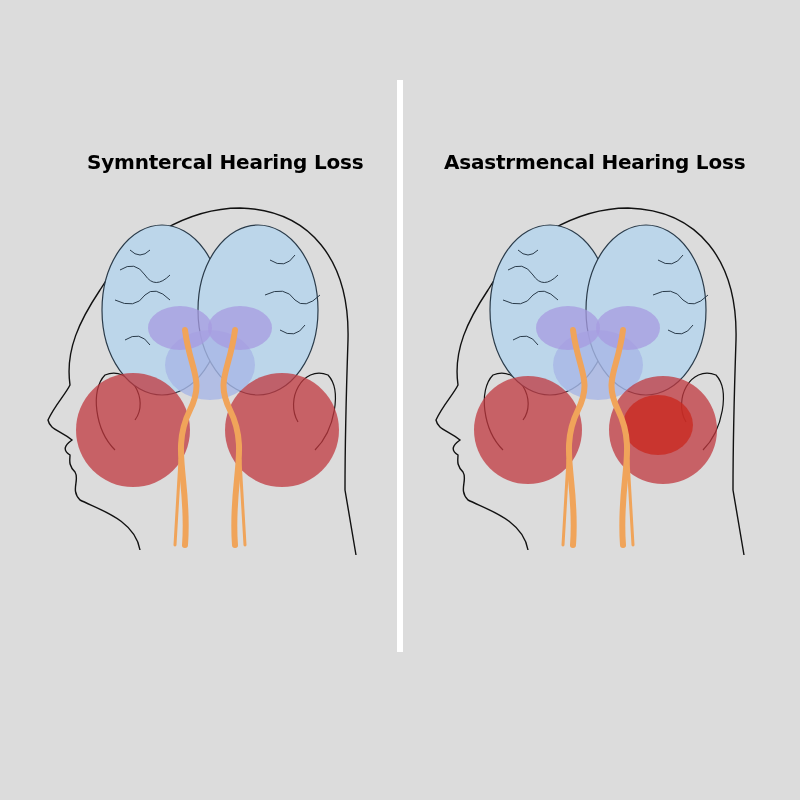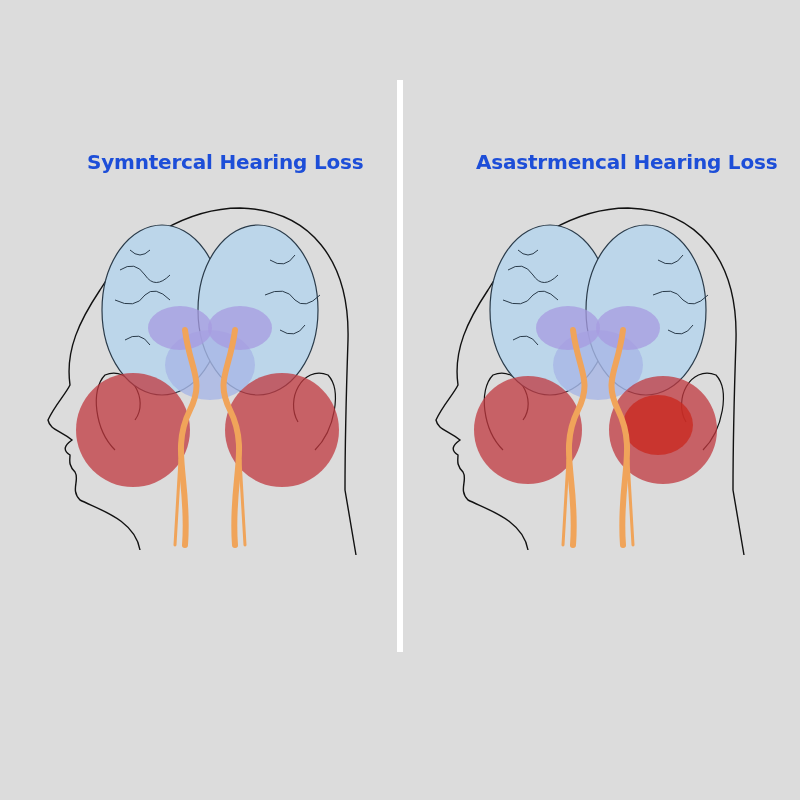--- a/index.html
+++ b/index.html
@@ -4,25 +4,25 @@
 <style>
   html, body { margin:0; padding:0; }
   body {
     width:800px; height:800px; overflow:hidden;
     background:#dcdcdc;
     font-family:"DejaVu Sans", sans-serif;
     position:relative;
   }
   .title {
     position:absolute; top:150px;
-    font-weight:bold; font-size:20px; color:#1d4ed8;
+    font-weight:bold; font-size:20px; color:#000000;
     letter-spacing:-0.2px; white-space:nowrap;
   }
   #title-left { left:87px; }
-  #title-right { left:476px; }
+  #title-right { left:444px; }
   .divider {
     position:absolute; left:397px; top:80px; width:6px; height:572px;
     background:#ffffff;
   }
   .panel { position:absolute; top:200px; width:330px; height:370px; }
   #panel-left { left:40px; }
   #panel-right { left:428px; }
   svg { display:block; }
 </style>
 </head>

